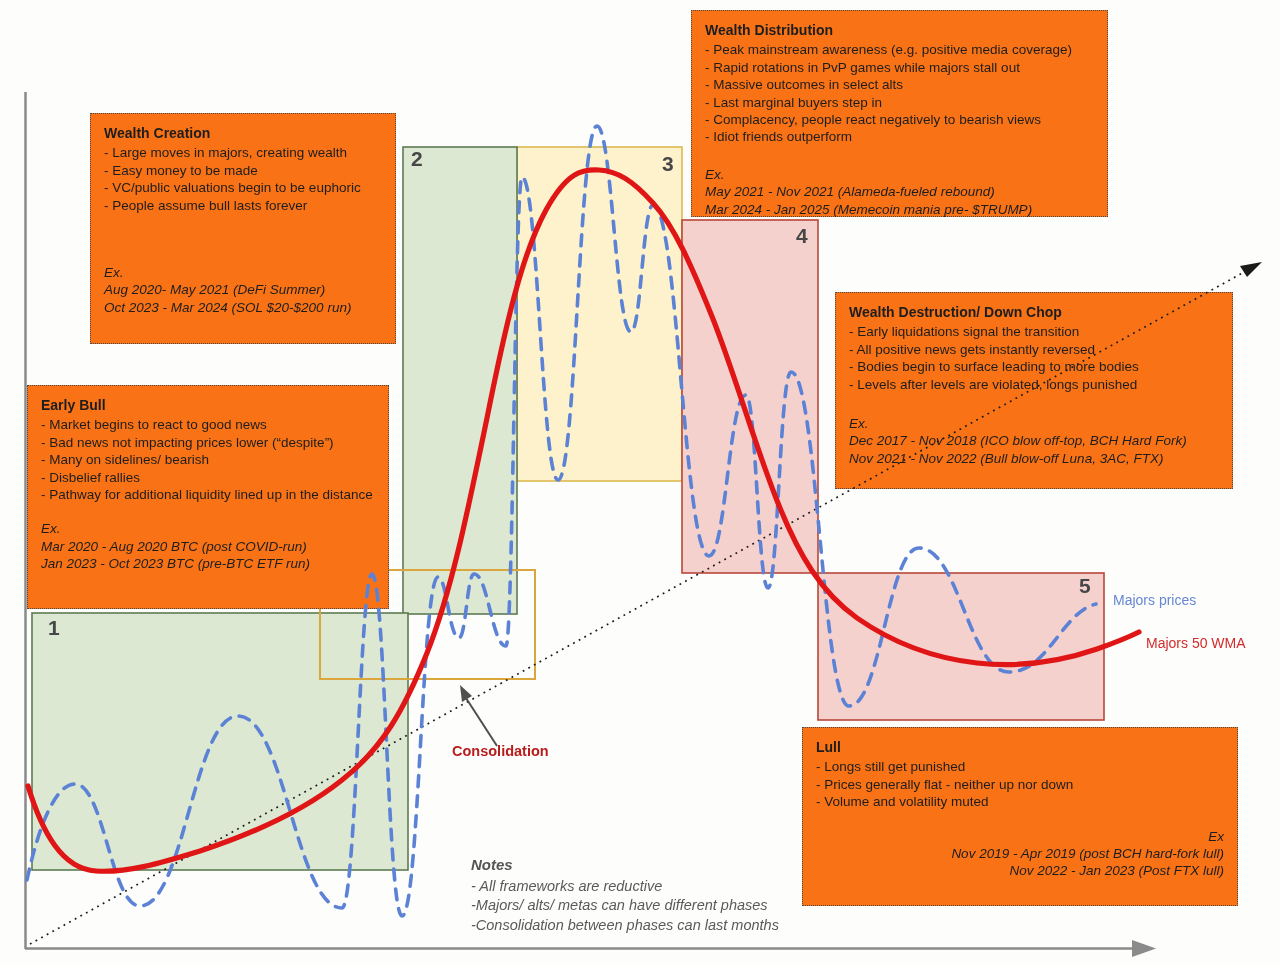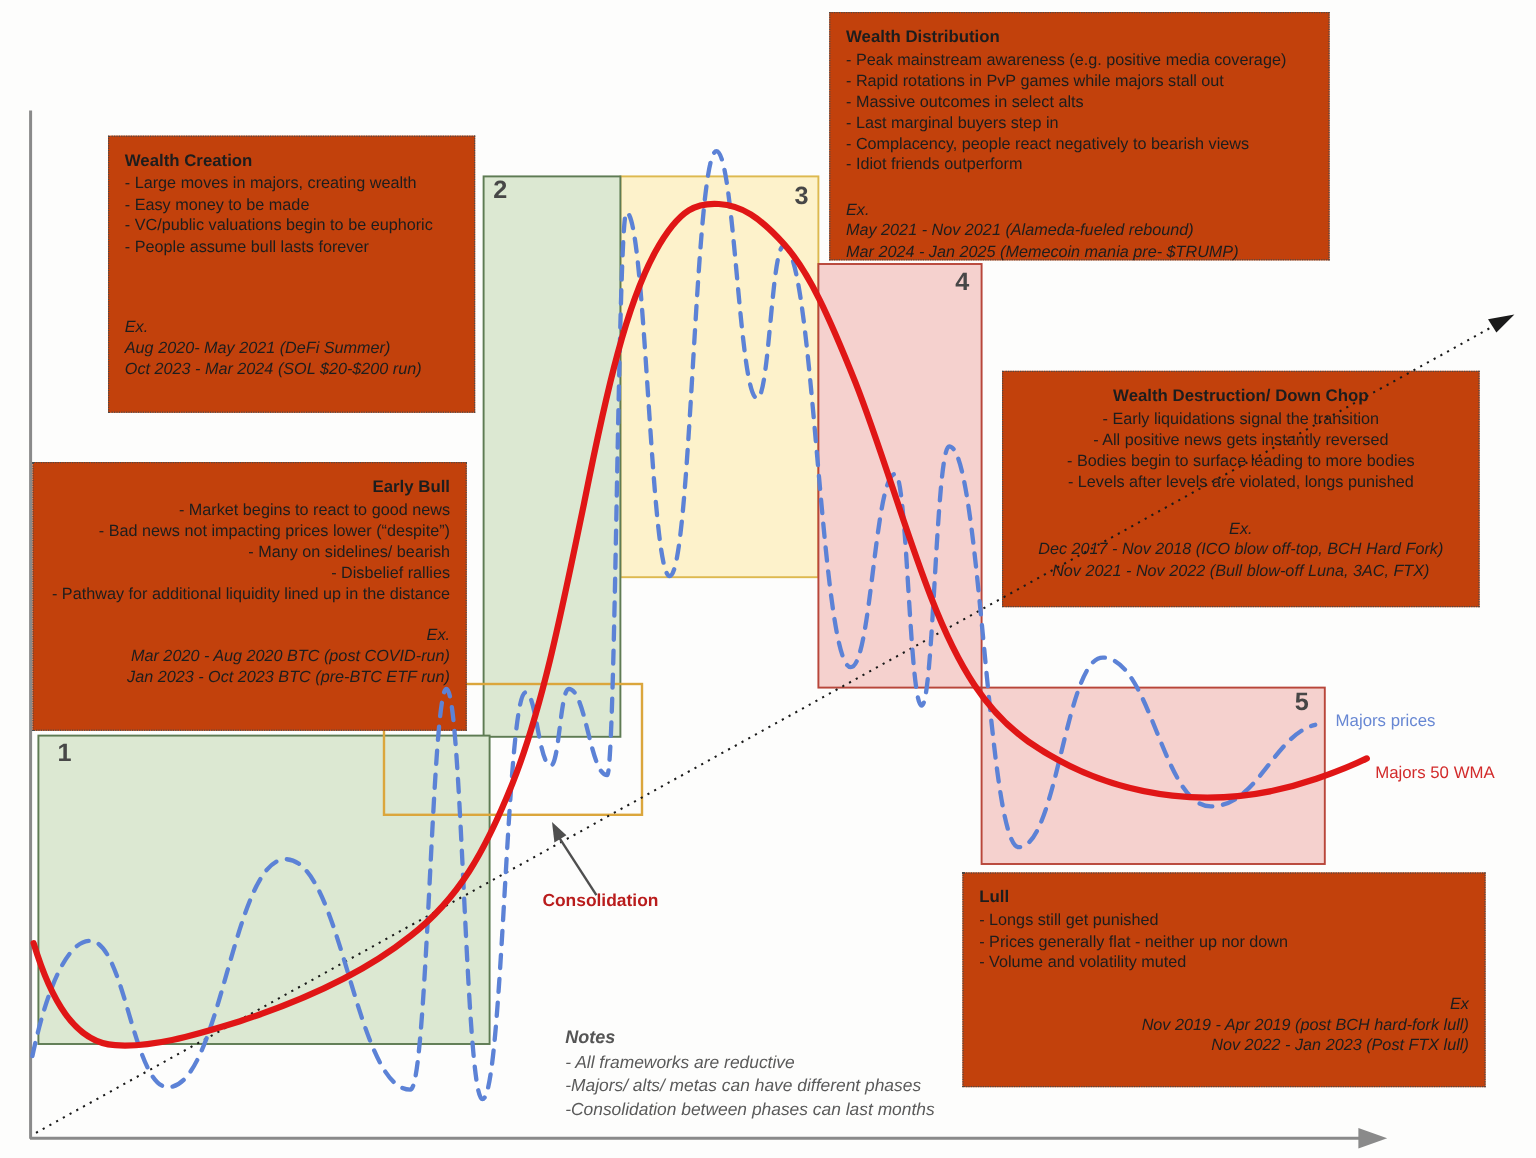--- a/index.html
+++ b/index.html
@@ -1,31 +1,31 @@
 <!DOCTYPE html>
 <html><head>
 <meta charset="utf-8">
 <style>
   html,body{margin:0;padding:0;background:#ffffff;}
   #stage{position:relative;width:1280px;height:965px;background:#fdfdfc;overflow:hidden;
          font-family:"Liberation Sans", sans-serif;color:#1d1d1d;}
   svg{position:absolute;left:0;top:0;pointer-events:none;}
   #shapes-layer{z-index:1;}
   #curves-layer{z-index:3;}
-  .txtbox{position:absolute;z-index:2;border:1.6px dotted #4a4a4a;background:#c2410c;
+  .txtbox{position:absolute;z-index:2;border:1.6px dotted #4a4a4a;background:#f97316;
           padding:11px 13px;font-size:13.5px;line-height:17.4px;box-sizing:border-box;}
   .bt{font-weight:bold;font-size:14px;margin-bottom:2px;}
   .ex{font-style:italic;}
   #box-wealth-creation{left:90px;top:113px;width:306px;height:231px;}
   #box-wealth-creation .ex{margin-top:50px;}
-  #box-early-bull{left:27px;top:385px;width:362px;height:224px;text-align:right;}
+  #box-early-bull{left:27px;top:385px;width:362px;height:224px;}
   #box-early-bull .ex{margin-top:17px;}
   #box-wealth-distribution{left:691px;top:10px;width:417px;height:207px;}
   #box-wealth-distribution .ex{margin-top:20px;}
-  #box-wealth-destruction{left:835px;top:309px;width:398px;height:197px;text-align:center;}
+  #box-wealth-destruction{left:835px;top:292px;width:398px;height:197px;}
   #box-wealth-destruction .ex{margin-top:22px;}
   #box-lull{left:802px;top:727px;width:436px;height:179px;}
   #box-lull .ex{margin-top:17px;text-align:right;}
   #notes{position:absolute;left:471px;top:855px;width:380px;z-index:4;
          font-style:italic;color:#5a5a5a;font-size:14.5px;line-height:19.5px;}
   #notes .bt{font-size:15px;color:#555;}
   .phase-num{position:absolute;z-index:2;font-weight:bold;font-size:21px;color:#474747;}
   #num-1{left:48px;top:616px;}
   #num-2{left:411px;top:147px;}
   #num-3{left:662px;top:152px;}

